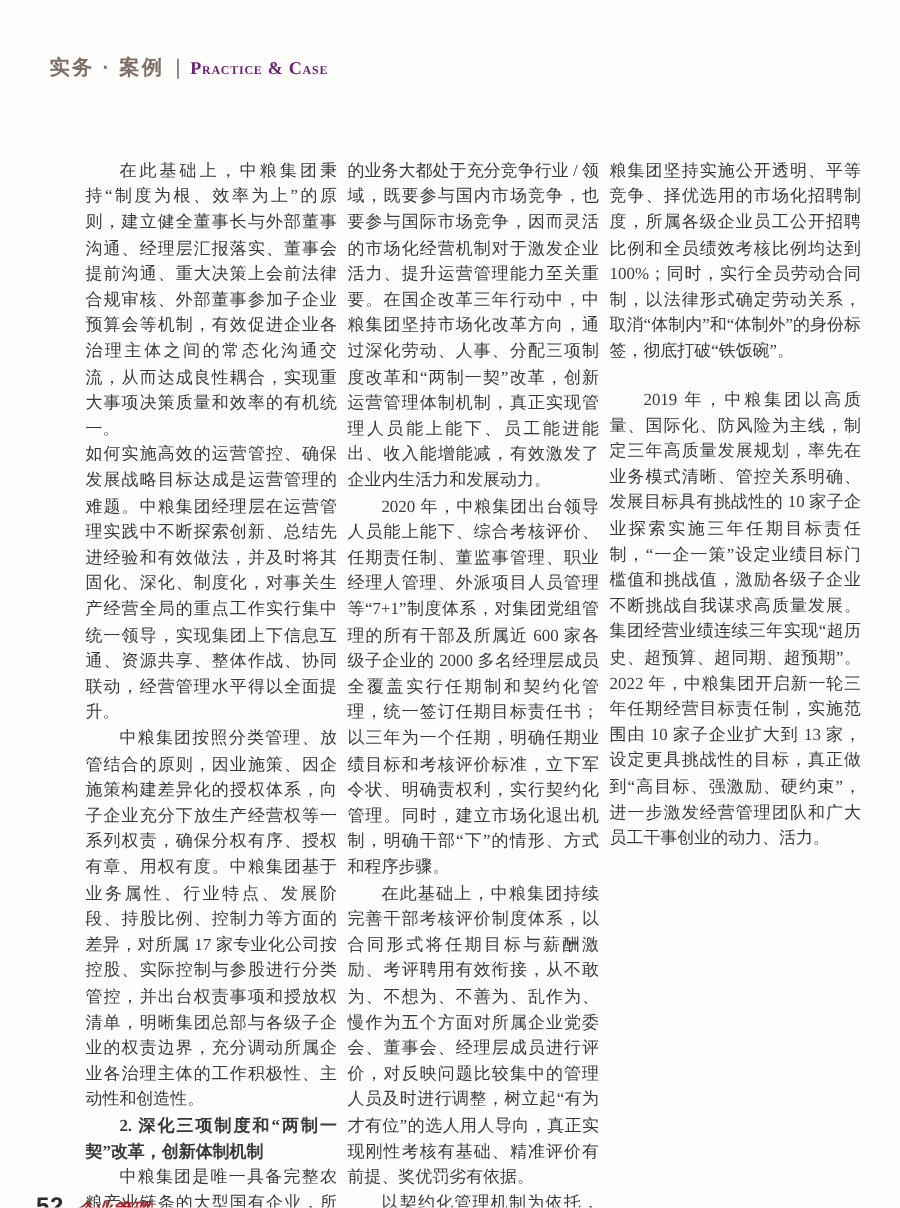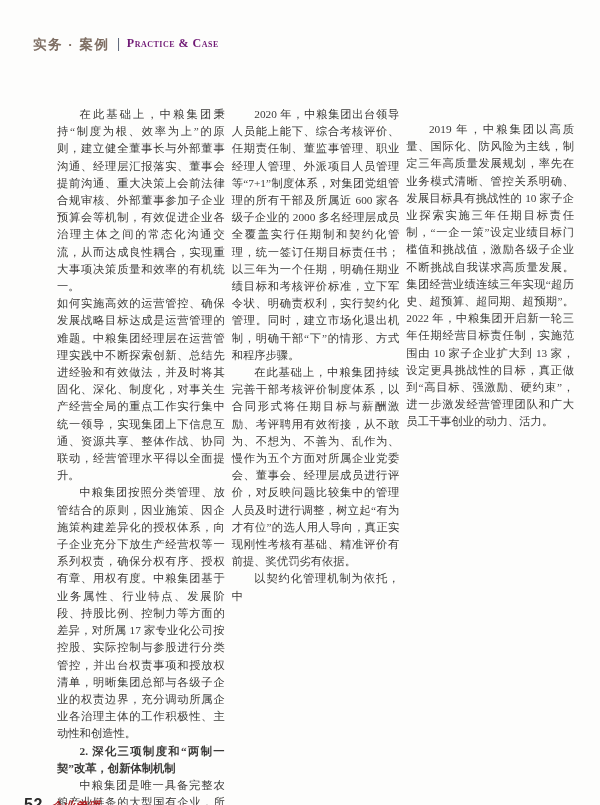--- a/index.html
+++ b/index.html
@@ -6,21 +6,21 @@
   body{
     width:600px;height:805px;
     background:#fdfdfc;
     position:relative;
     font-family:"Liberation Serif","DejaVu Serif",serif;
     overflow:hidden;
   }
   
   .header{
     position:absolute;left:33px;top:36px;
-    display:flex;align-items:flex-start;gap:7px;
+    display:flex;align-items:center;gap:7px;
     user-select:none;
   }
   .sec-cn{
     font-family:"Liberation Sans","DejaVu Sans",sans-serif;
     font-size:13.5px;font-weight:bold;letter-spacing:1.5px;
     color:#7e6e63;
   }
   .hdr-divider{
     color:#25304b;font-weight:bold;font-size:15px;line-height:1;
     transform:scaleX(.7);
@@ -84,26 +84,28 @@
 
   <div class="col">
     <p class="para ind">在此基础上，中粮集团秉持“制度为根、效率为上”的原则，建立健全董事长与外部董事沟通、经理层汇报落实、董事会提前沟通、重大决策上会前法律合规审核、外部董事参加子企业预算会等机制，有效促进企业各治理主体之间的常态化沟通交流，从而达成良性耦合，实现重大事项决策质量和效率的有机统一。</p>
     <p class="para">如何实施高效的运营管控、确保发展战略目标达成是运营管理的难题。中粮集团经理层在运营管理实践中不断探索创新、总结先进经验和有效做法，并及时将其固化、深化、制度化，对事关生产经营全局的重点工作实行集中统一领导，实现集团上下信息互通、资源共享、整体作战、协同联动，经营管理水平得以全面提升。</p>
     <p class="para ind">中粮集团按照分类管理、放管结合的原则，因业施策、因企施策构建差异化的授权体系，向子企业充分下放生产经营权等一系列权责，确保分权有序、授权有章、用权有度。中粮集团基于业务属性、行业特点、发展阶段、持股比例、控制力等方面的差异，对所属 17 家专业化公司按控股、实际控制与参股进行分类管控，并出台权责事项和授放权清单，明晰集团总部与各级子企业的权责边界，充分调动所属企业各治理主体的工作积极性、主动性和创造性。</p>
     <p class="para ind heading">2. 深化三项制度和“两制一契”改革，创新体制机制</p>
     <p class="para ind">中粮集团是唯一具备完整农粮产业链条的大型国有企业，所从事</p>
   </div>
 
   <div class="col">
+    <p class="para">的业务大都处于充分竞争行业 / 领域，既要参与国内市场竞争，也要参与国际市场竞争，因而灵活的市场化经营机制对于激发企业活力、提升运营管理能力至关重要。在国企改革三年行动中，中粮集团坚持市场化改革方向，通过深化劳动、人事、分配三项制度改革和“两制一契”改革，创新运营管理体制机制，真正实现管理人员能上能下、员工能进能出、收入能增能减，有效激发了企业内生活力和发展动力。</p>
     <p class="para ind">2020 年，中粮集团出台领导人员能上能下、综合考核评价、任期责任制、董监事管理、职业经理人管理、外派项目人员管理等“7+1”制度体系，对集团党组管理的所有干部及所属近 600 家各级子企业的 2000 多名经理层成员全覆盖实行任期制和契约化管理，统一签订任期目标责任书；以三年为一个任期，明确任期业绩目标和考核评价标准，立下军令状、明确责权利，实行契约化管理。同时，建立市场化退出机制，明确干部“下”的情形、方式和程序步骤。</p>
     <p class="para ind">在此基础上，中粮集团持续完善干部考核评价制度体系，以合同形式将任期目标与薪酬激励、考评聘用有效衔接，从不敢为、不想为、不善为、乱作为、慢作为五个方面对所属企业党委会、董事会、经理层成员进行评价，对反映问题比较集中的管理人员及时进行调整，树立起“有为才有位”的选人用人导向，真正实现刚性考核有基础、精准评价有前提、奖优罚劣有依据。</p>
     <p class="para ind">以契约化管理机制为依托，中</p>
   </div>
 
   <div class="col">
+    <p class="para">粮集团坚持实施公开透明、平等竞争、择优选用的市场化招聘制度，所属各级企业员工公开招聘比例和全员绩效考核比例均达到 100%；同时，实行全员劳动合同制，以法律形式确定劳动关系，取消“体制内”和“体制外”的身份标签，彻底打破“铁饭碗”。</p>
     <p class="para ind sp">2019 年，中粮集团以高质量、国际化、防风险为主线，制定三年高质量发展规划，率先在业务模式清晰、管控关系明确、发展目标具有挑战性的 10 家子企业探索实施三年任期目标责任制，“一企一策”设定业绩目标门槛值和挑战值，激励各级子企业不断挑战自我谋求高质量发展。集团经营业绩连续三年实现“超历史、超预算、超同期、超预期”。2022 年，中粮集团开启新一轮三年任期经营目标责任制，实施范围由 10 家子企业扩大到 13 家，设定更具挑战性的目标，真正做到“高目标、强激励、硬约束”，进一步激发经营管理团队和广大员工干事创业的动力、活力。</p>
   </div>
 
 </div>
 
 <div class="footer">
   <span class="page-num">52</span>
   <span class="mag-logo" style="color: rgb(176, 29, 32);">企业管理</span>
   <span class="issue" style="color: rgb(176, 29, 32);">3685.8</span>
 </div>

